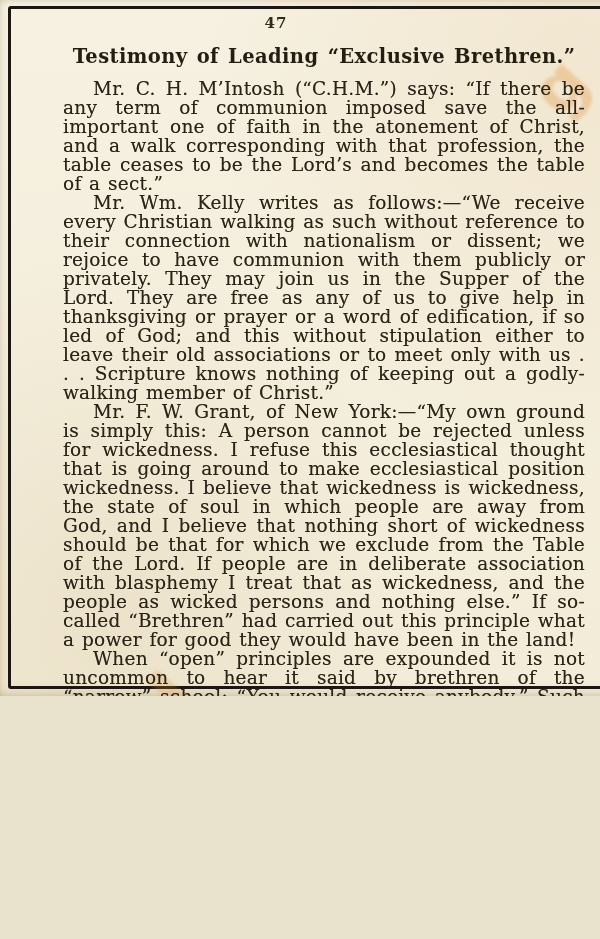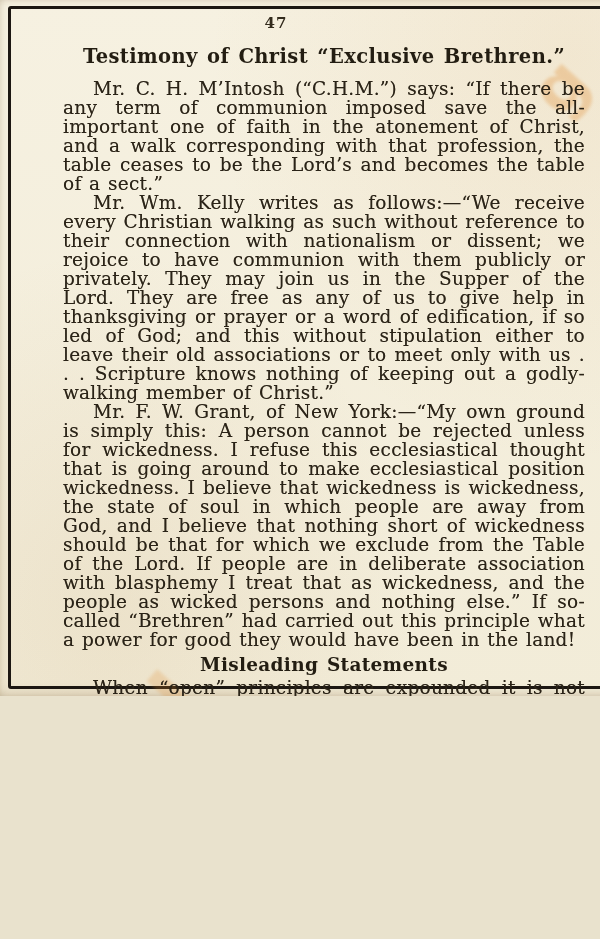--- a/index.html
+++ b/index.html
@@ -101,26 +101,25 @@
     <span class="wm wm-1">g</span>
     <span class="wm wm-2">N</span>
     <span class="wm wm-3">W</span>
   </div>
 
   <div class="frame"></div>
 
   <div class="content">
     <div class="page-number">47</div>
 
-    <h1 class="heading">Testimony of Christ “Exclusive Brethren.”</h1>
+    <h1 class="heading">Testimony of Leading “Exclusive Brethren.”</h1>
 
     <p class="para">Mr. C. H. M’Intosh (“C.H.M.”) says: “If there be any term of communion imposed save the all-important one of faith in the atonement of Christ, and a walk corresponding with that profession, the table ceases to be the Lord’s and becomes the table of a sect.”</p>
 
     <p class="para">Mr. Wm. Kelly writes as follows:—“We receive every Christian walking as such without reference to their connection with nationalism or dissent; we rejoice to have communion with them publicly or privately.  They may join us in the Supper of the Lord.  They are free as any of us to give help in thanksgiving or prayer or a word of edification, if so led of God; and this without stipulation either to leave their old associations or to meet only with us . . . Scripture knows nothing of keeping out a godly-walking member of Christ.”</p>
 
     <p class="para">Mr. F. W. Grant, of New York:—“My own ground is simply this: A person cannot be rejected unless for wickedness.  I refuse this ecclesiastical thought that is going around to make ecclesiastical position wickedness.  I believe that wickedness is wickedness, the state of soul in which people are away from God, and I believe that nothing short of wickedness should be that for which we exclude from the Table of the Lord.  If people are in deliberate association with blasphemy I treat that as wickedness, and the people as wicked persons and nothing else.”  If so-called “Brethren” had carried out this principle what a power for good they would have been in the land!</p>
 
-    <h2 class="subheading">Misleading Statements</h2>
 
     <p class="para">When “open” principles are expounded it is not uncommon to hear it said by brethren of the “narrow” school: “You would receive anybody.”  Such a charge is incorrect.  We desire to receive every member of the body of Christ who is not scripturally disqualified.  We have no wish to be more liberal than God’s Word allows.  But we know of no Scripture that excludes</p>
   </div>
 
 </div>
 
 </body></html>

